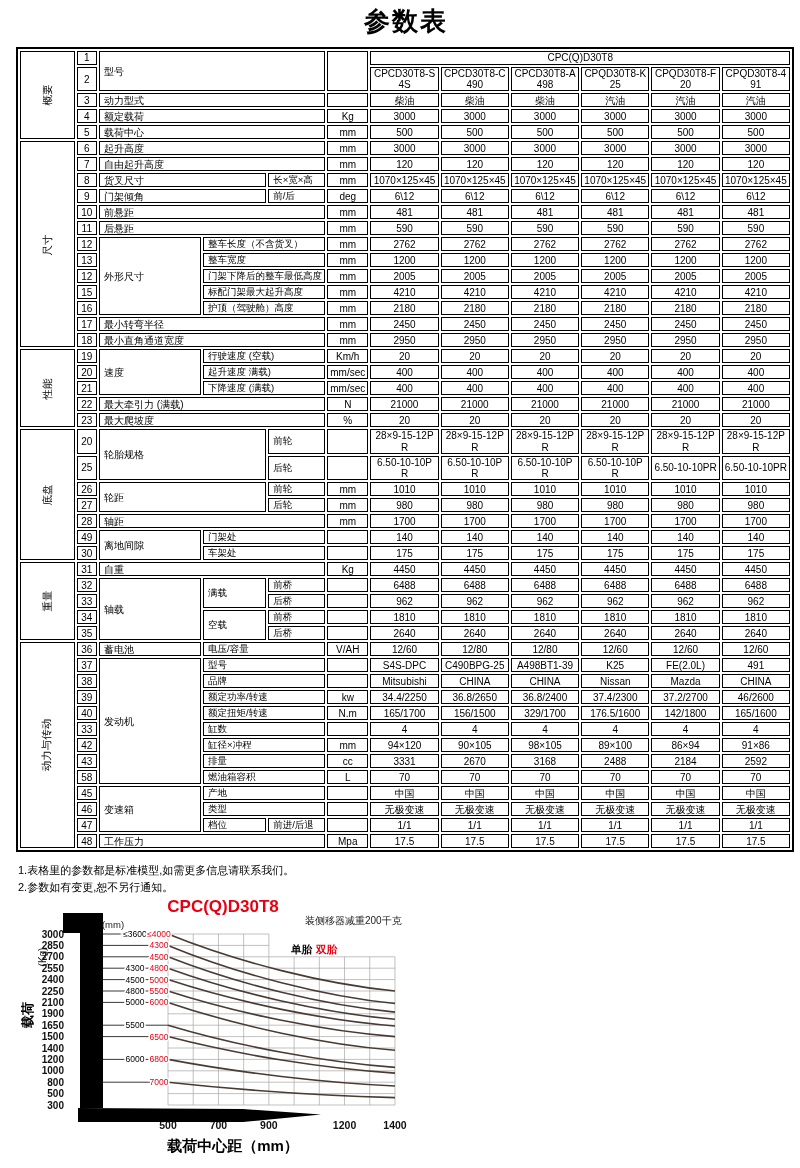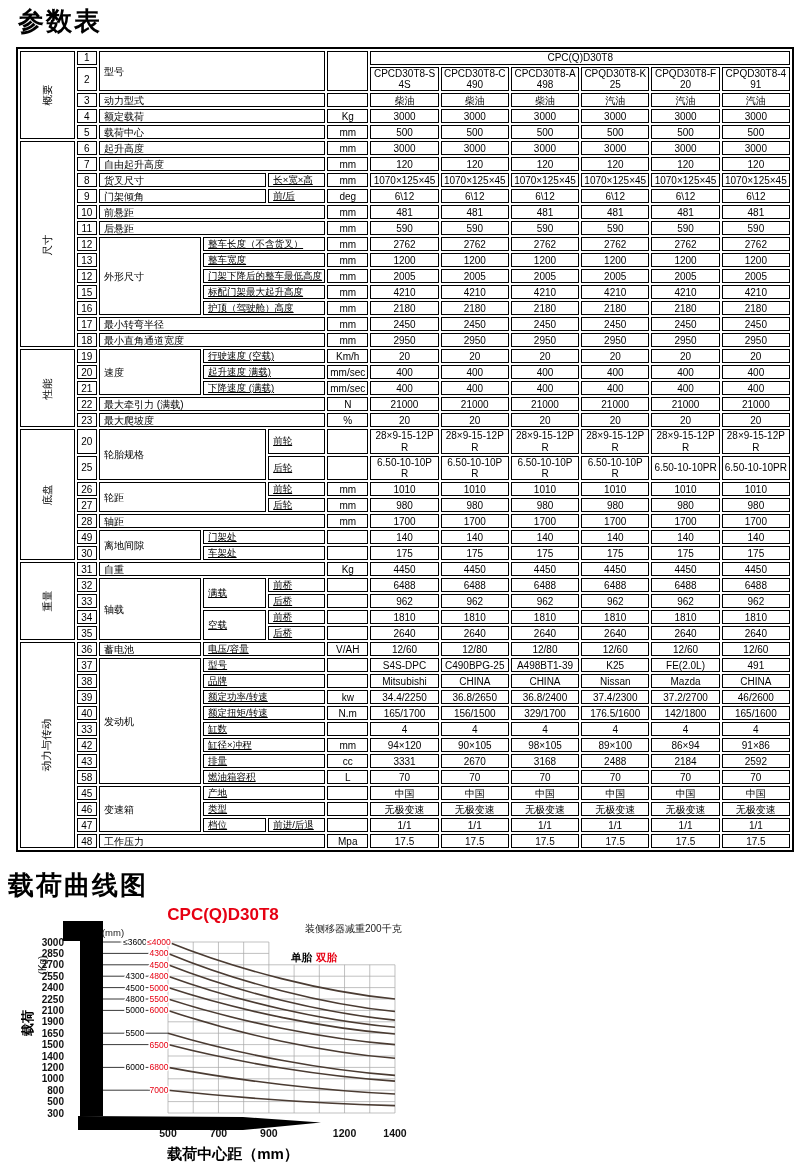--- a/index.html
+++ b/index.html
@@ -1,25 +1,25 @@
 <!DOCTYPE html>
 <html><head>
 <meta charset="utf-8">
 <style>
   html,body{margin:0;padding:0;background:#fff;}
   body{width:800px;font-family:"Liberation Sans","DejaVu Sans",sans-serif;color:#000;}
   .wrap{padding:2px 6px 10px 8px;}
-  h1.big-title{font-size:26px;font-weight:bold;margin:2px 0 8px 10px;letter-spacing:2px;}
+  h1.big-title{font-size:26px;font-weight:bold;margin:2px 0 8px 10px;letter-spacing:2px;text-align:center;}
   h2.big-title{font-size:26px;font-weight:bold;margin:12px 0 0 0;letter-spacing:2px;}
   .table-wrap{border:2px solid #000;display:inline-block;margin-left:8px;background:#fff;}
   table#spec-table{border-collapse:separate;border-spacing:2px;table-layout:fixed;}
   #spec-table td{border:1px solid #000;font-size:10px;text-align:center;vertical-align:middle;
     padding:0 2px;height:12px;line-height:1.12;word-break:break-all;}
   #spec-table td.lab,#spec-table td.sub{text-align:left;padding-left:4px;word-break:keep-all;}
-  #spec-table td.sub{font-size:9.5px;text-decoration:underline;}
+  #spec-table td.sub{font-size:9.5px;}
   #spec-table td.num{padding:0;}
   #spec-table td.cat{padding:0;overflow:visible;}
   .vtext{display:inline-block;transform:rotate(-90deg);white-space:nowrap;font-size:10.5px;}
   .notes{margin:6px 0 0 10px;font-size:11px;line-height:1.5;}
   .chart-area{margin:0 0 0 0px;}
   svg text{font-family:"Liberation Sans","DejaVu Sans",sans-serif;}
 </style>
 </head>
 <body>
 
@@ -581,22 +581,25 @@
             <td class="val">17.5</td>
             <td class="val">17.5</td>
             <td class="val">17.5</td>
             <td class="val">17.5</td>
             <td class="val">17.5</td>
           </tr>
         </tbody>
     </table>
   </div>
 
+  <div class="notes">
+    <div>1.表格里的参数都是标准模型,如需更多信息请联系我们。</div>
+    <div>2.参数如有变更,恕不另行通知。</div>
+  </div>
 
-  <h2 class="big-title">载荷曲线图</h2>
 
   <div class="chart-area">
     <svg id="load-chart" width="470" height="272" viewBox="0 0 470 272">
         <g stroke="#a6a6a6" stroke-width="0.7">
           <line x1="160" y1="39" x2="160" y2="210"></line>
           <line x1="185.22" y1="39" x2="185.22" y2="210"></line>
           <line x1="210.44" y1="39" x2="210.44" y2="210"></line>
           <line x1="235.66" y1="39" x2="235.66" y2="210"></line>
           <line x1="260.88" y1="39" x2="260.88" y2="210"></line>
           <line x1="286.1" y1="61.8" x2="286.1" y2="210"></line>

